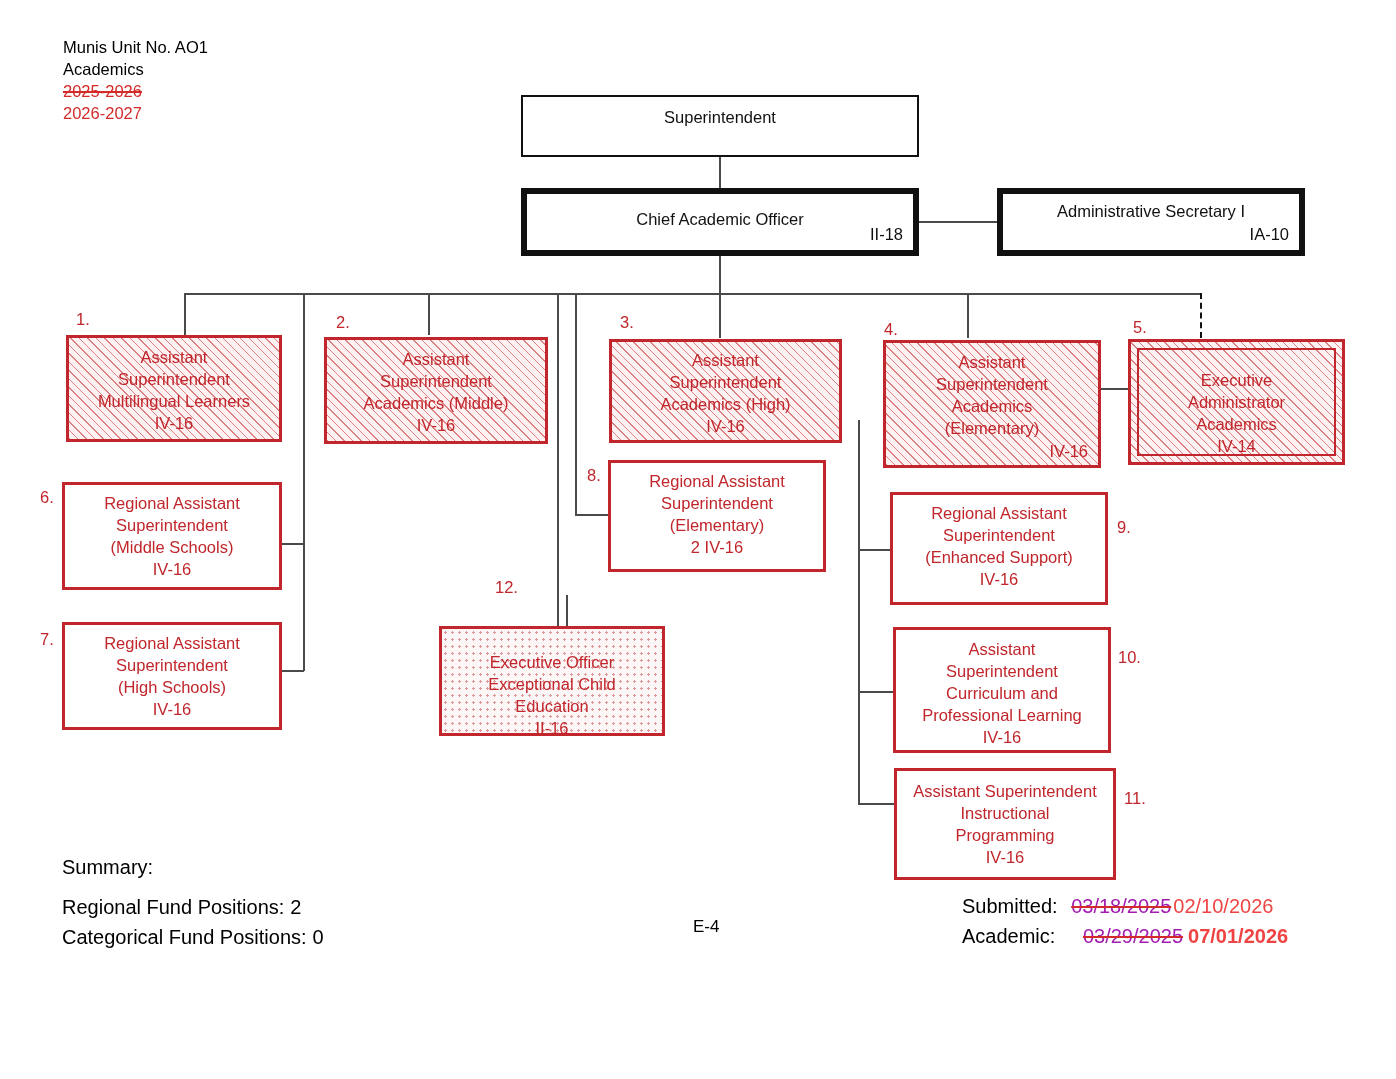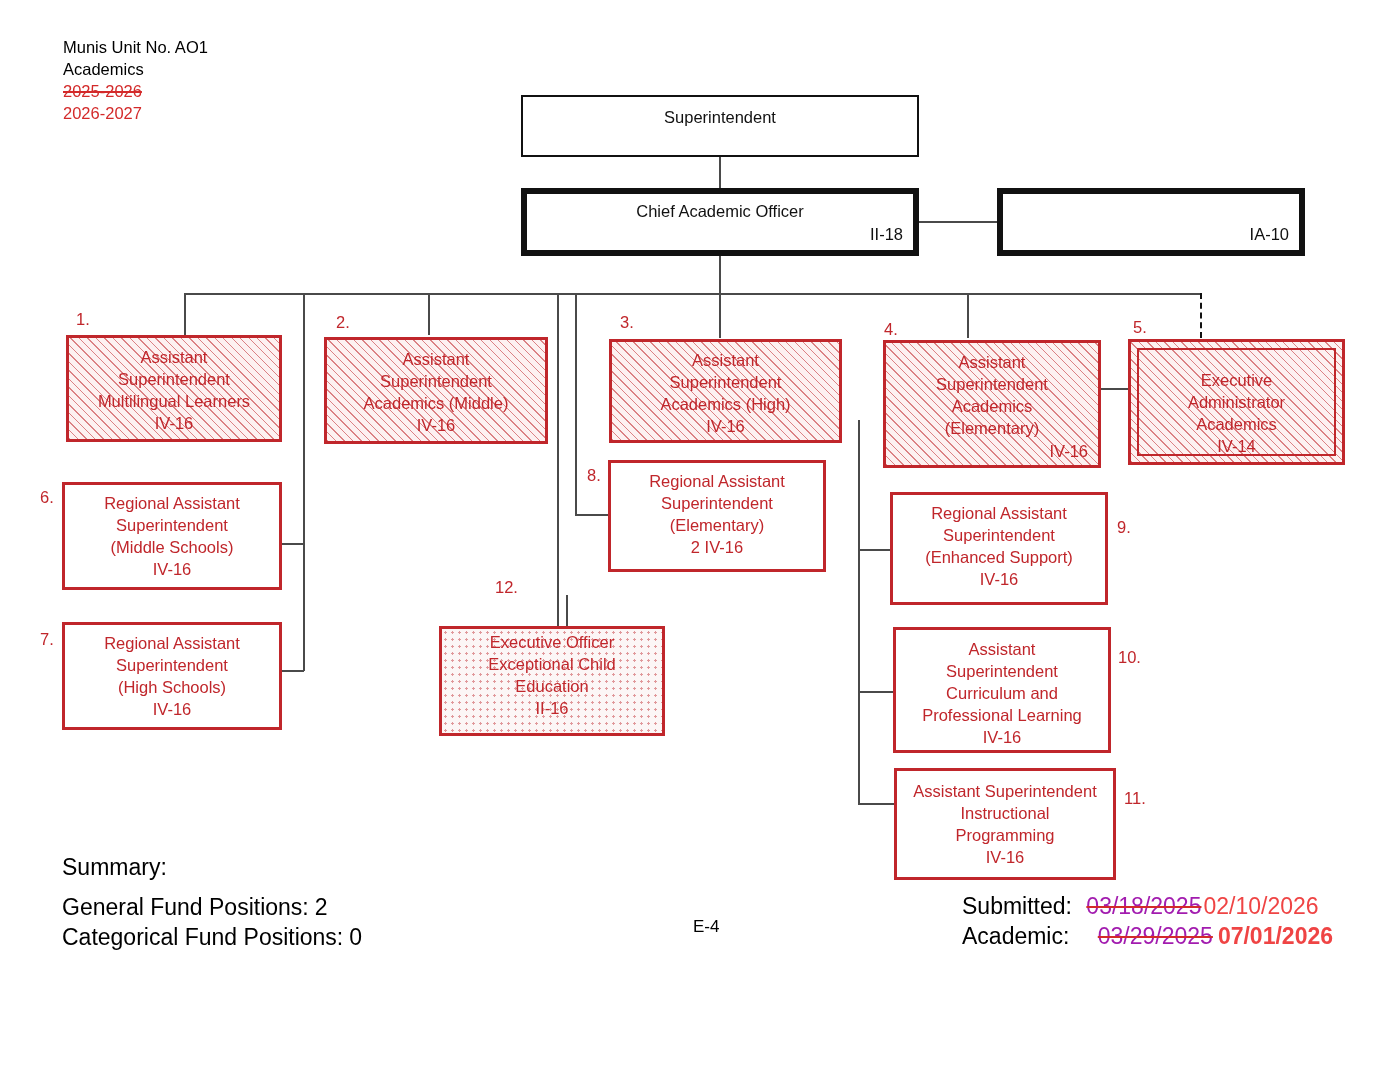--- a/index.html
+++ b/index.html
@@ -141,21 +141,21 @@
   .ln.v { width: 1.5px; }
   .ln-dash {
     position: absolute;
     width: 0;
     border-left: 2.5px dashed #111111;
   }
 
   
   .foot {
     position: absolute;
-    font-size: 23px;
+    font-size: 20px;
     line-height: 30px;
     color: #000000;
     white-space: nowrap;
   }
   .foot .red { color: #ef4444; }
   .foot .strike {
     color: #a21caf;
     text-decoration: line-through;
     text-decoration-color: #d32a2a;
     text-decoration-thickness: 1.5px;
@@ -212,25 +212,26 @@
   <div class="ln h" style="left:858px; top:691px; width:36px;"></div>
   <div class="ln h" style="left:858px; top:803px; width:36px;"></div>
 
   <div class="ln h" style="left:1101px; top:388px; width:27px;"></div>
 
   <div class="box black-thin" style="left:521px; top:95px; width:398px; height:62px;">
     <div class="lines" style="top:9px;">Superintendent</div>
   </div>
 
   <div class="box black-thick" style="left:521px; top:188px; width:398px; height:68px;">
-    <div class="lines" style="top:6px;">Chief Academic Officer</div>
+    <div class="lines" style="top:14px;">Chief Academic Officer</div>
     <div class="grade-right">II-18</div>
   </div>
 
   <div class="box black-thick" style="left:997px; top:188px; width:308px; height:68px;">
+    <div class="lines" style="top:6px;">Administrative Secretary I</div>
     <div class="grade-right">IA-10</div>
   </div>
 
   <div class="idx" style="left:76px; top:310px;">1.</div>
   <div class="box red-hatch" style="left:66px; top:335px; width:216px; height:107px;">
     <div class="lines" style="top:8px;">Assistant
 Superintendent
 Multilingual Learners
 IV-16</div>
   </div>
@@ -288,21 +289,21 @@
   <div class="idx" style="left:587px; top:466px;">8.</div>
   <div class="box red-solid" style="left:608px; top:460px; width:218px; height:112px;">
     <div class="lines" style="top:7px;">Regional Assistant
 Superintendent
 (Elementary)
 2  IV-16</div>
   </div>
 
   <div class="idx" style="left:495px; top:578px;">12.</div>
   <div class="box red-dot" style="left:439px; top:626px; width:226px; height:110px;">
-    <div class="lines" style="top:2px;">Executive Officer
+    <div class="lines" style="top:22px;">Executive Officer
 Exceptional Child
 Education
 II-16</div>
   </div>
 
   <div class="idx" style="left:1117px; top:518px;">9.</div>
   <div class="box red-solid" style="left:890px; top:492px; width:218px; height:113px;">
     <div class="lines" style="top:7px;">Regional Assistant
 Superintendent
 (Enhanced Support)
@@ -322,21 +323,21 @@
   <div class="box red-solid" style="left:894px; top:768px; width:222px; height:112px;">
     <div class="lines" style="top:9px;">Assistant Superintendent
 Instructional
 Programming
 IV-16</div>
   </div>
 
   <div class="foot" style="left:62px; top:852px;">
     <span class="sum-row">Summary:</span>
     <span class="sum-row" style="margin-top:10px;">
-      <span class="foot-label">General Fund Positions:</span><span class="sum-val">2</span>
+      <span class="foot-label">Regional Fund Positions:</span><span class="sum-val">2</span>
     </span>
     <span class="sum-row">
       <span class="foot-label">Categorical Fund Positions:</span><span class="sum-val">0</span>
     </span>
   </div>
 
   <div class="page-mark" style="left:693px; top:917px;">E-4</div>
 
   <div class="foot" style="left:962px; top:891px;">
     <span class="sum-row">

